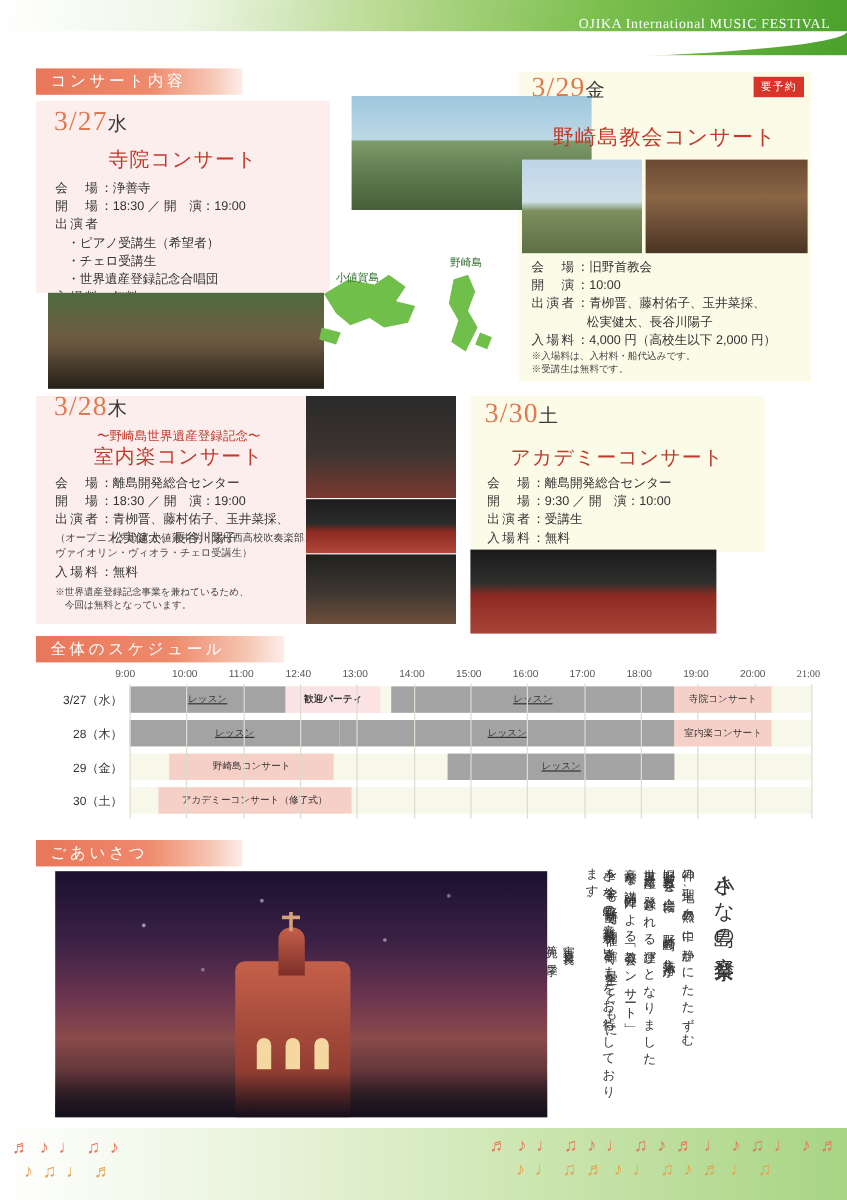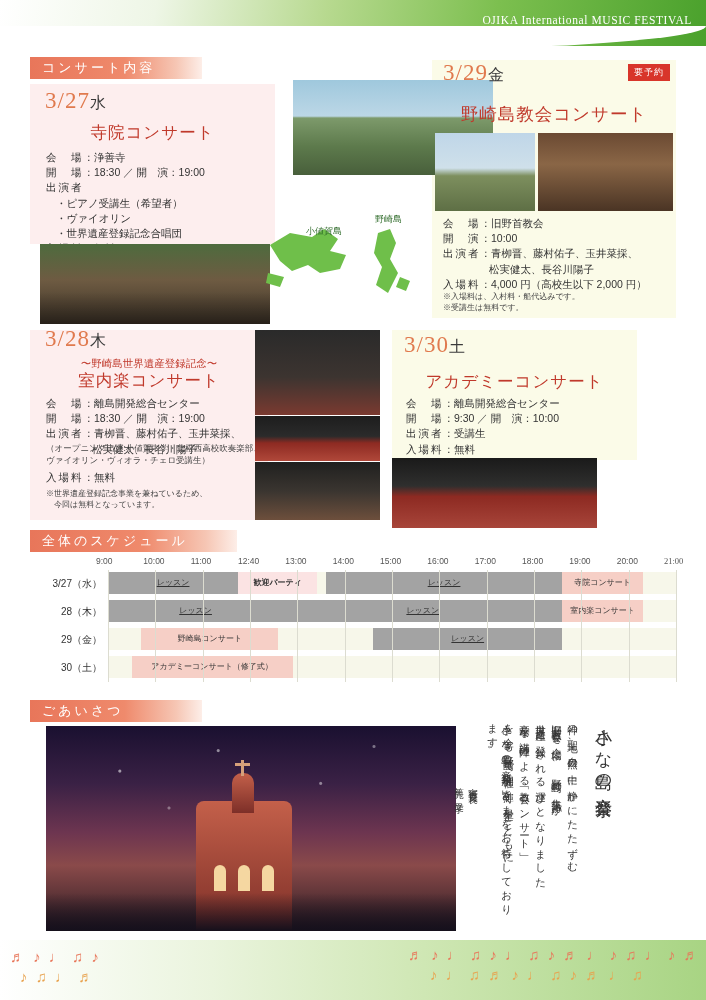--- a/index.html
+++ b/index.html
@@ -136,21 +136,21 @@
 <div class="box pink-box" style="left:30px;top:84px;width:245px;height:160px;"></div>
 <div class="box" style="left:45px;top:88px;">
   <span class="date">3/27</span><span class="wd">水</span>
 </div>
 <div class="box ev-title" style="left:30px;top:122px;width:245px;">寺院コンサート</div>
 <div class="box info" style="left:46px;top:150px;width:220px;">
   <div><span class="lbl">会　場</span>：<span>浄善寺</span></div>
   <div><span class="lbl">開　場</span>：<span>18:30 ／ 開　演：19:00</span></div>
   <div><span class="lbl">出演者</span></div>
   <div style="padding-left:10px;">・ピアノ受講生（希望者）</div>
-  <div style="padding-left:10px;">・ヴァイオリン</div>
+  <div style="padding-left:10px;">・チェロ受講生</div>
   <div style="padding-left:10px;">・世界遺産登録記念合唱団</div>
   <div><span class="lbl">入場料</span>：<span>無料</span></div>
 </div>
 <div class="photo ph-temple" style="left:40px;top:244px;width:230px;height:80px;">
   <div class="ph-overlay"></div>
 </div>
 
 <div class="box cream-box" style="left:432px;top:60px;width:244px;height:258px;"></div>
 <div class="photo ph-sea" style="left:293px;top:80px;width:200px;height:95px;"></div>
 <div class="badge" style="left:600px;top:64px;margin-left:28px;">要予約</div>
@@ -172,21 +172,21 @@
   <div>※受講生は無料です。</div>
 </div>
 
 <div class="map" style="left:250px;top:215px;width:180px;height:110px;">
   <svg width="180" height="110" viewBox="0 0 180 110">
     <path d="M20 30 L40 18 L62 22 L74 14 L88 24 L80 36 L96 40 L90 54 L70 58 L58 50 L42 56 L30 46 Z" fill="#6fbf4a"></path>
     <path d="M18 58 L34 62 L30 72 L16 68 Z" fill="#6fbf4a"></path>
     <path d="M128 18 L140 14 L146 28 L140 44 L148 58 L138 78 L126 70 L132 52 L124 38 Z" fill="#6fbf4a"></path>
     <path d="M150 62 L160 66 L156 76 L146 72 Z" fill="#6fbf4a"></path>
   </svg>
-  <div class="map-label" style="left:56px;top:10px;">小値賀島</div>
+  <div class="map-label" style="left:30px;top:10px;">小値賀島</div>
   <div class="map-label" style="left:125px;top:-2px;">野崎島</div>
 </div>
 
 <div class="box pink-box" style="left:30px;top:330px;width:238px;height:190px;"></div>
 <div class="box" style="left:45px;top:326px;">
   <span class="date">3/28</span><span class="wd">木</span>
 </div>
 <div class="box ev-sub" style="left:30px;top:357px;width:238px;">〜野崎島世界遺産登録記念〜</div>
 <div class="box ev-title" style="left:30px;top:370px;width:238px;">室内楽コンサート</div>
 <div class="box info" style="left:46px;top:396px;width:215px;">

